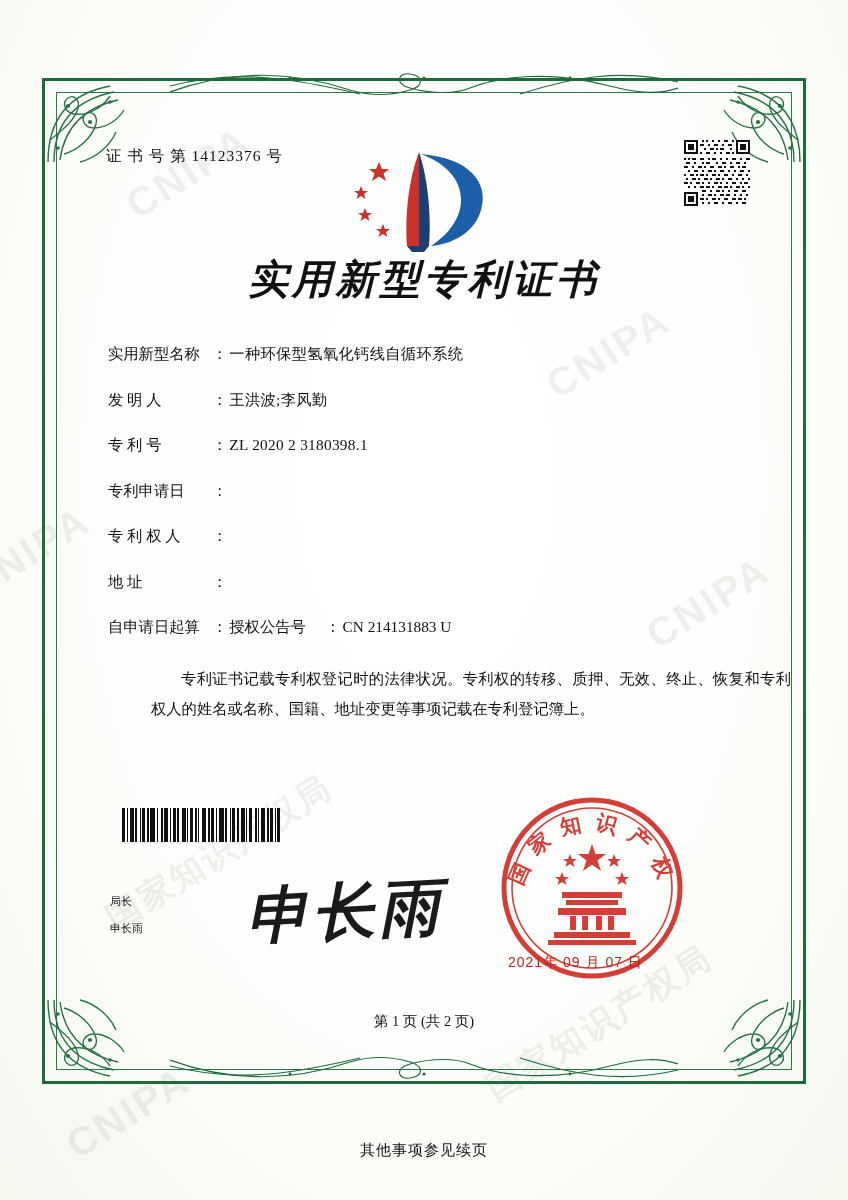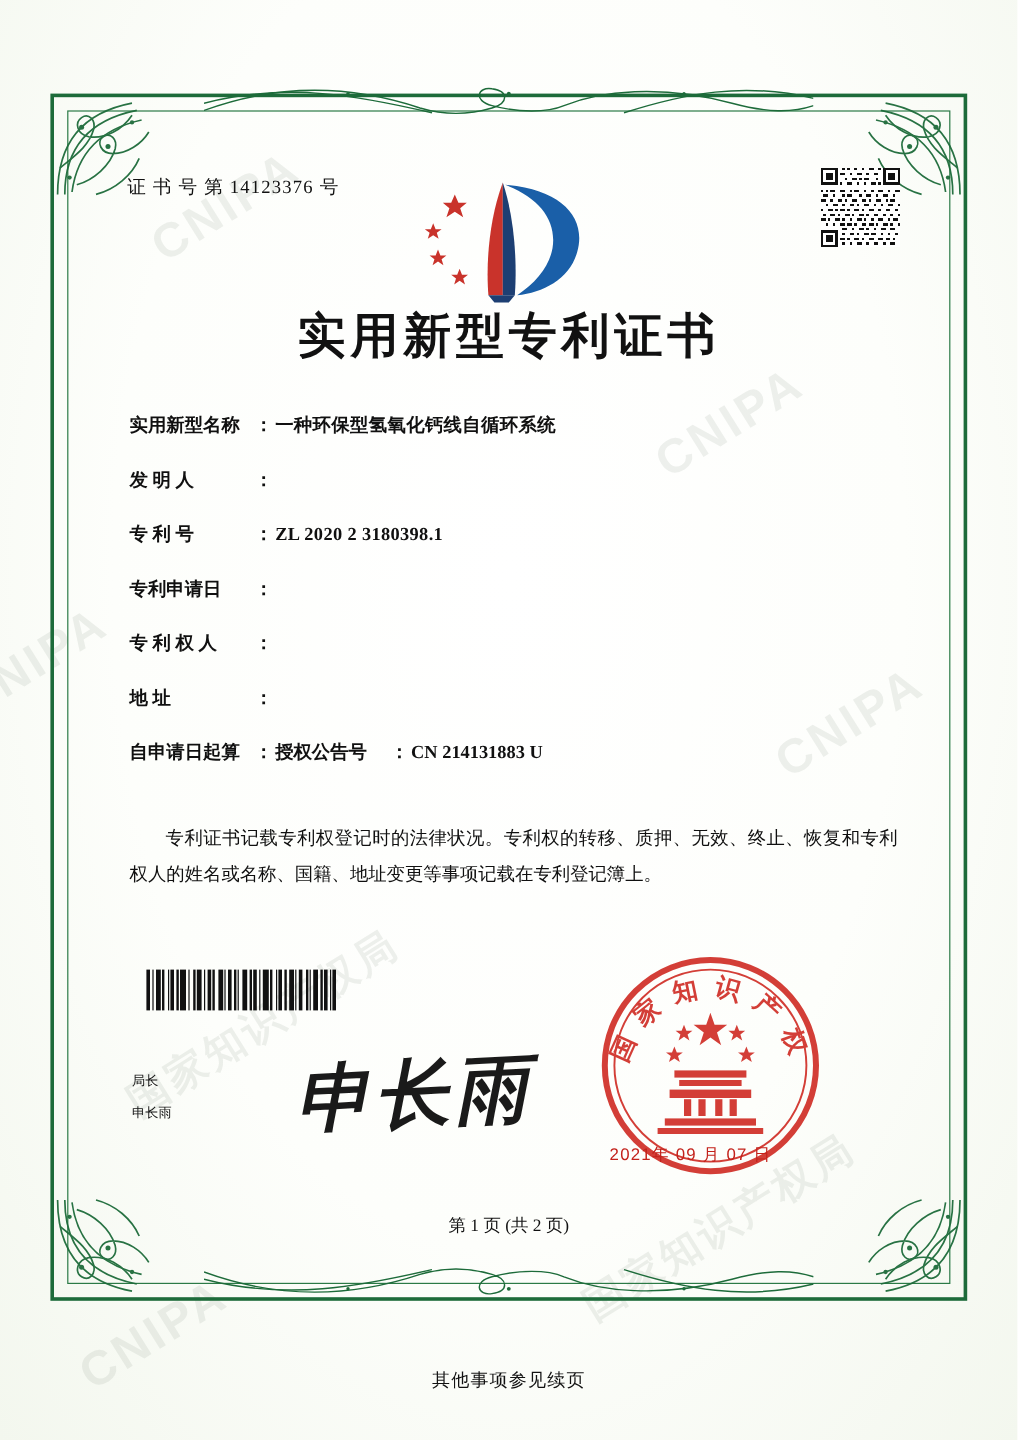--- a/index.html
+++ b/index.html
@@ -79,48 +79,49 @@
   .logo { position: absolute; left: 50%; top: 56px; transform: translateX(-50%); }
 
   .title {
     position: absolute; top: 160px; left: 0; width: 100%;
     text-align: center;
     font-family: "Liberation Sans", sans-serif;
     font-weight: 700;
     font-size: 40px;
     letter-spacing: 4px;
     color: #111;
+    font-style: italic;
   }
 
   .fields {
     position: absolute; left: 52px; top: 252px; width: 640px;
     font-size: 15.3px; color: #101010;
   }
-  .frow { display: flex; align-items: baseline; margin-bottom: 24.5px; font-weight: bold; }
+  .frow { display: flex; align-items: baseline; margin-bottom: 24.5px; }
   .flabel {
     flex: 0 0 104px;
     display: flex; justify-content: space-between;
     letter-spacing: 0px;
   }
   .flabel.nospread { display: block; }
   .fsep { margin: 0 2px 0 0; }
   .fvalue { flex: 1 1 auto; letter-spacing: .3px; }
   .frow.two .flabel { flex: 0 0 104px; }
   .frow.two .fvalue { flex: 0 0 258px; }
   .frow.two .flabel2 { flex: 0 0 96px; }
   .frow.two .fvalue2 { flex: 1 1 auto; }
 
   .para {
     position: absolute; left: 52px; width: 640px;
     font-size: 15.3px; line-height: 30px; color: #101010;
     text-align: justify;
     text-indent: 30px;
   }
   .para.p1 { top: 500px; }
-  .para.p2 { top: 592px; }
+  .para.p2 { top: 572px; margin-left: 43px; }
 
   
   .barcode { position: absolute; left: 66px; top: 716px; height: 34px; width: 220px; display: flex; align-items: stretch; }
   .barcode i { display: block; background: #111; height: 100%; }
 
   
   .sig-label {
     position: absolute; left: 54px; top: 796px;
     font-size: 11px; line-height: 27px; color: #101010;
   }
@@ -340,20 +341,21 @@
 
       <div class="frow">
         <div class="flabel nospread">实用新型名称</div>
         <div class="fsep">：</div>
         <div class="fvalue">一种环保型氢氧化钙线自循环系统</div>
       </div>
 
       <div class="frow">
         <div class="flabel">发 明 人</div>
         <div class="fsep">：</div>
+        <div class="fvalue">王洪波;李风勤</div>
       </div>
 
       <div class="frow">
         <div class="flabel">专 利 号</div>
         <div class="fsep">：</div>
         <div class="fvalue">ZL 2020 2 3180398.1</div>
       </div>
 
       <div class="frow">
         <div class="flabel nospread">专利申请日</div>

